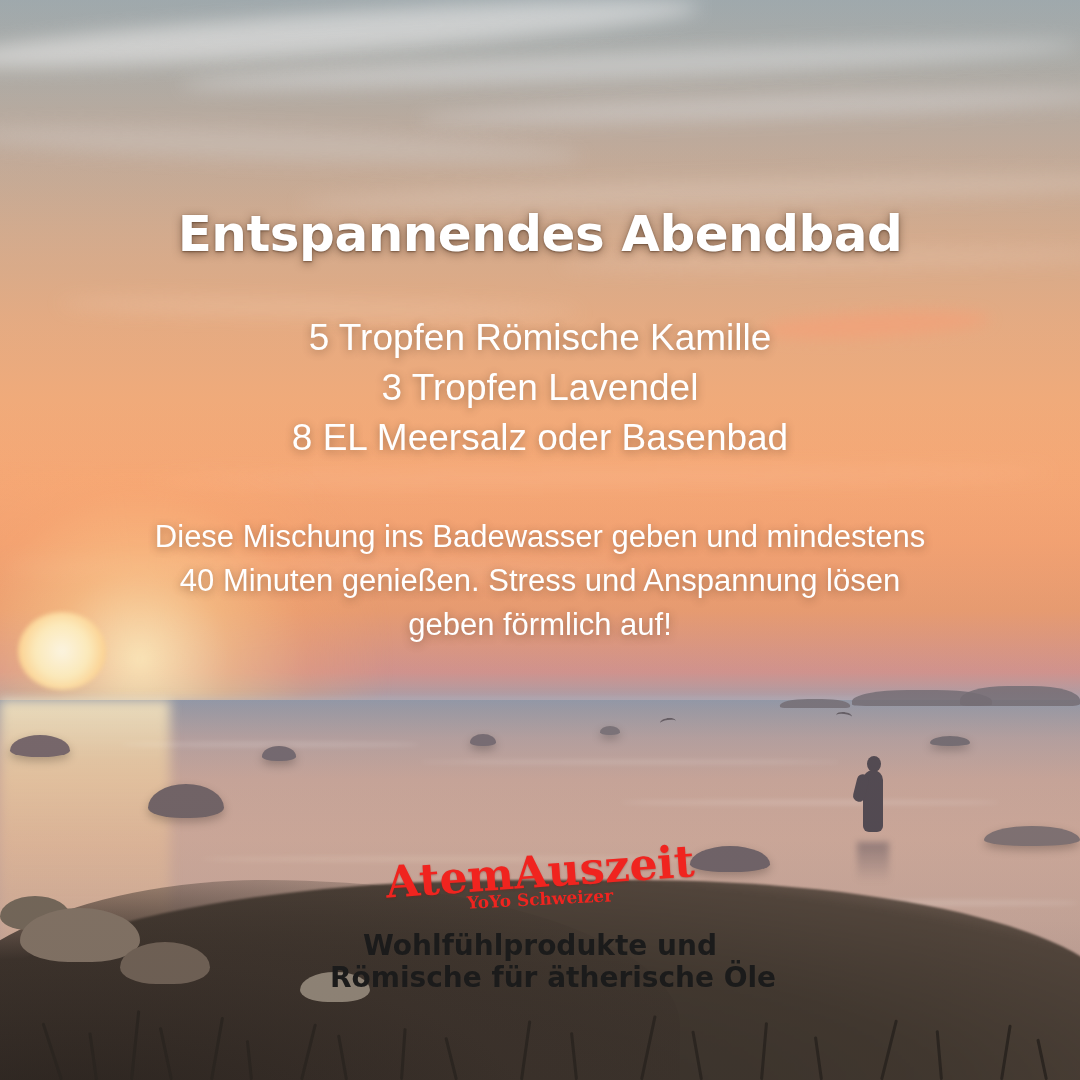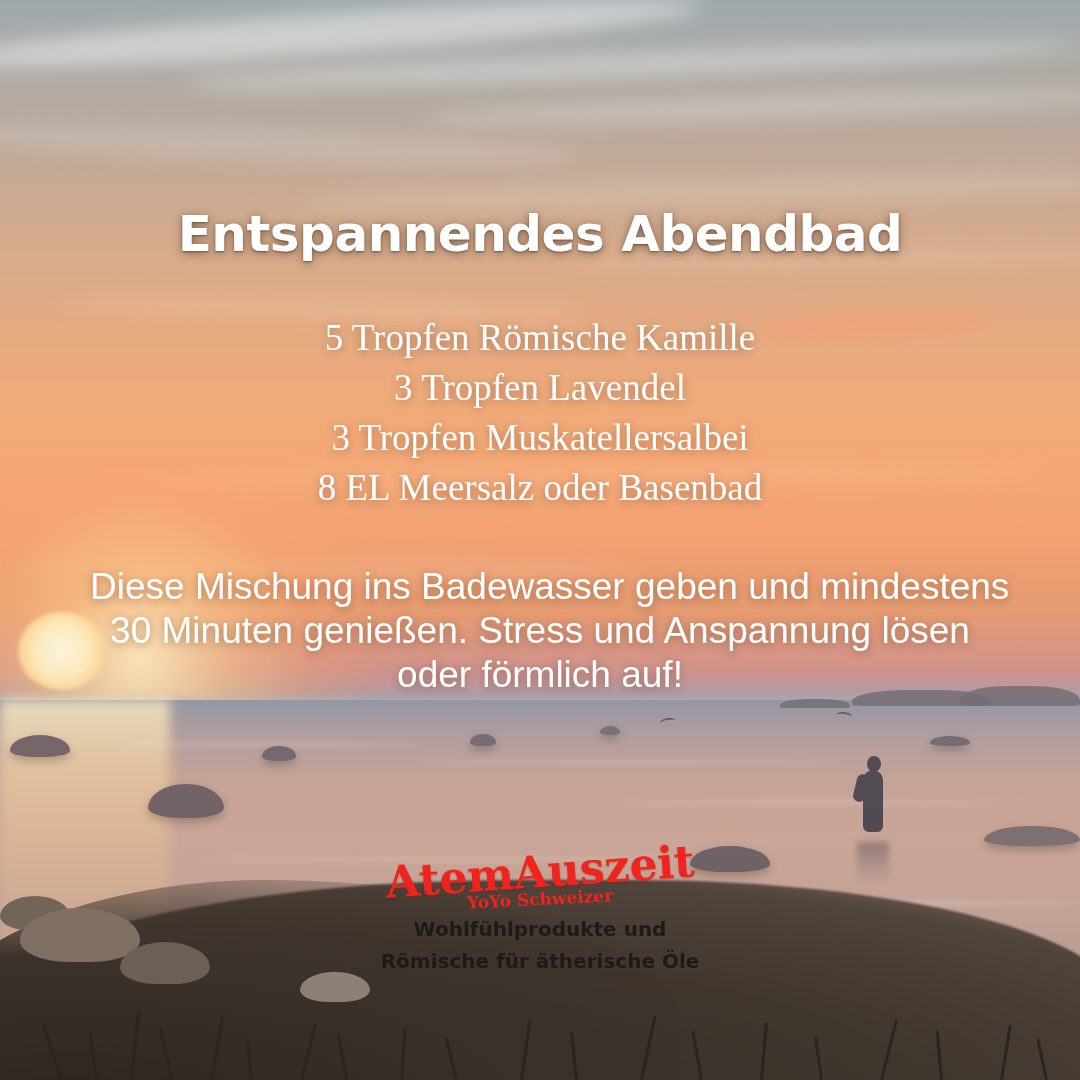--- a/index.html
+++ b/index.html
@@ -245,26 +245,26 @@
   }
   .recipe {
     margin-top: 50px;
     text-align: center;
     color: #ffffff;
     font-size: 37px;
     line-height: 50px;
     font-weight: 400;
     text-shadow: 0 2px 8px rgba(80,50,30,.45);
   }
-  .recipe div { white-space: nowrap; font-family: Liberation Serif, serif; }
+  .recipe div { white-space: nowrap; }
   .instructions {
     margin-top: 52px;
     text-align: center;
     color: #ffffff;
-    font-size: 37px;
+    font-size: 31px;
     line-height: 44px;
     font-weight: 400;
     max-width: 900px;
     text-shadow: 0 2px 8px rgba(80,50,30,.45);
   }
   .instructions div { white-space: nowrap; }
 
   
   .logo {
     position: absolute;
@@ -285,23 +285,23 @@
   }
   .logo-sub {
     color: #f0241f;
     font-size: 17px;
     font-weight: 600;
     margin-top: -8px;
     transform: rotate(-3deg);
     font-family: "DejaVu Serif", "Liberation Serif", serif;
   }
   .logo-tagline {
-    margin-top: 4px;
+    margin-top: 21px;
     color: #1b1b1b;
-    font-size: 20px;
+    font-size: 28px;
     line-height: 32px;
     font-weight: 700;
     font-family: "DejaVu Sans", "Liberation Sans", sans-serif;
   }
   .logo-tagline div { white-space: nowrap; }
 </style>
 </head>
 <body>
 
 <div class="canvas">
@@ -367,28 +367,27 @@
     <div class="haze"></div>
   </div>
 
   <div class="overlay">
 
     <div class="title">Entspannendes Abendbad</div>
 
     <div class="recipe">
       <div>5 Tropfen Römische Kamille</div>
       <div>3 Tropfen Lavendel</div>
-      <div>3 Tropfen Muskatellersalbei</div>
       <div>8 EL Meersalz oder Basenbad</div>
     </div>
 
     <div class="instructions">
       <div>Diese Mischung ins Badewasser geben und mindestens</div>
-      <div>30 Minuten genießen. Stress und Anspannung lösen</div>
-      <div>oder förmlich auf!</div>
+      <div>40 Minuten genießen. Stress und Anspannung lösen</div>
+      <div>geben förmlich auf!</div>
     </div>
   </div>
 
   <div class="logo">
     <div class="logo-main">AtemAuszeit</div>
     <div class="logo-sub">YoYo Schweizer</div>
     <div class="logo-tagline">
       <div>Wohlfühlprodukte und</div>
       <div>Römische für ätherische Öle</div>
     </div>

